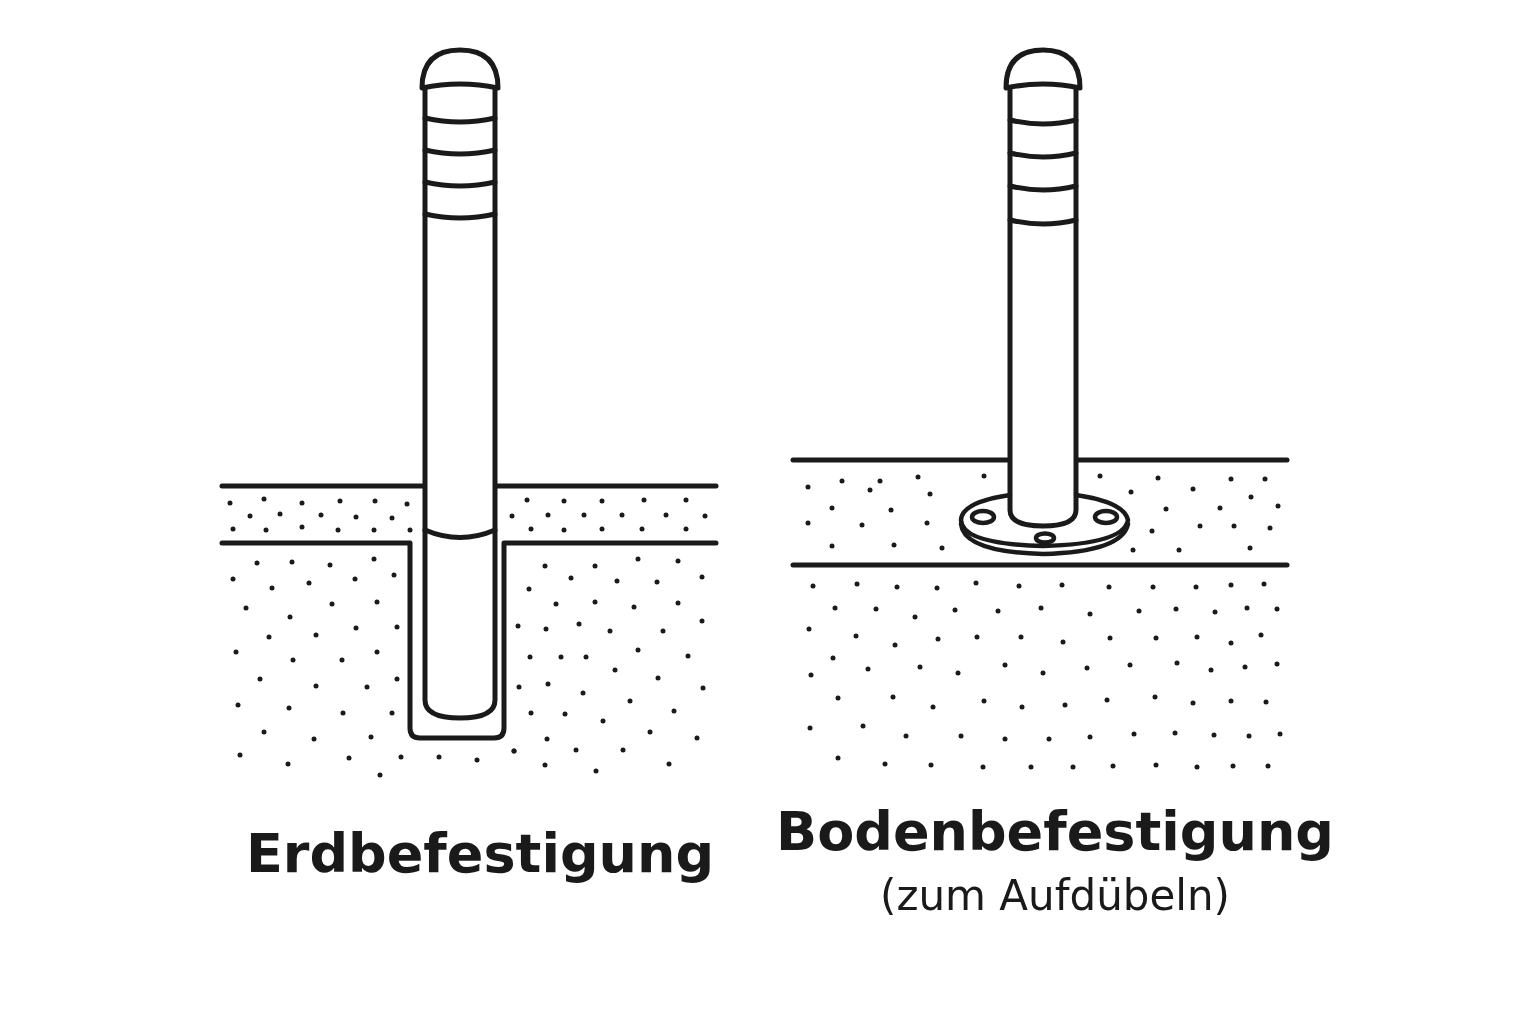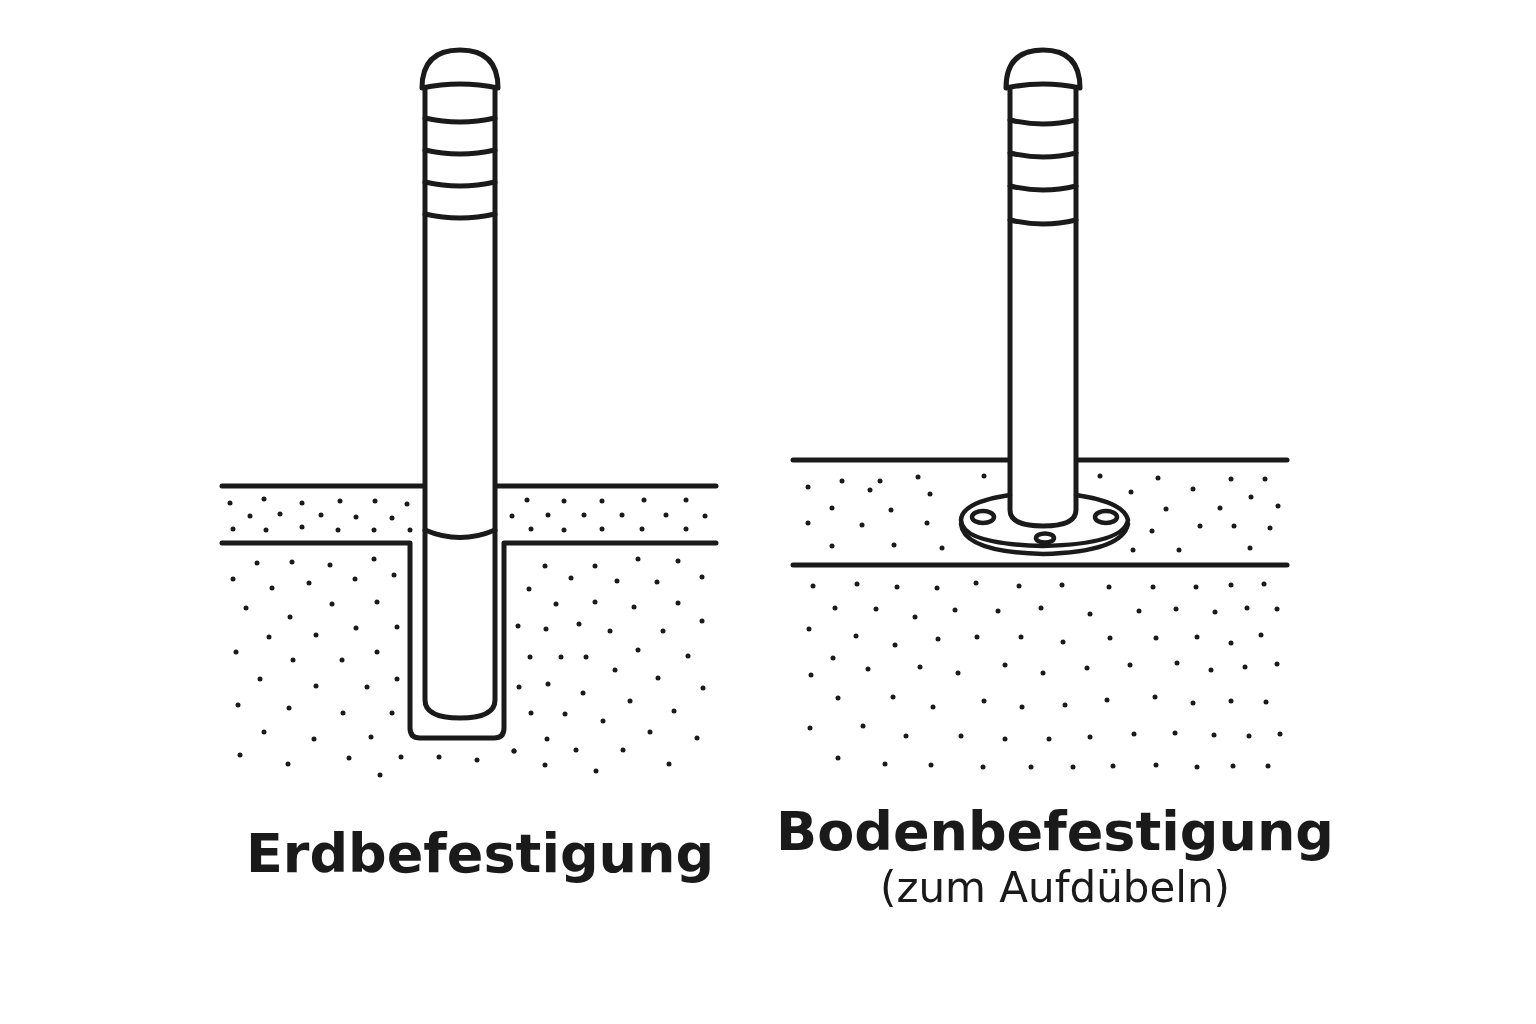--- a/index.html
+++ b/index.html
@@ -300,14 +300,14 @@
       <circle cx="1268" cy="766" r="2.5"></circle>
   </g>
 </svg>
 
 <div class="caption" style="left:180px; top:822px; width:600px;">
   <div class="title">Erdbefestigung</div>
 </div>
 
 <div class="caption" style="left:755px; top:800px; width:600px;">
   <div class="title">Bodenbefestigung</div>
-  <div class="subtitle" style="">(zum Aufdübeln)</div>
+  <div class="subtitle" style="margin-top:8px;">(zum Aufdübeln)</div>
 </div>
 
 </body></html>

